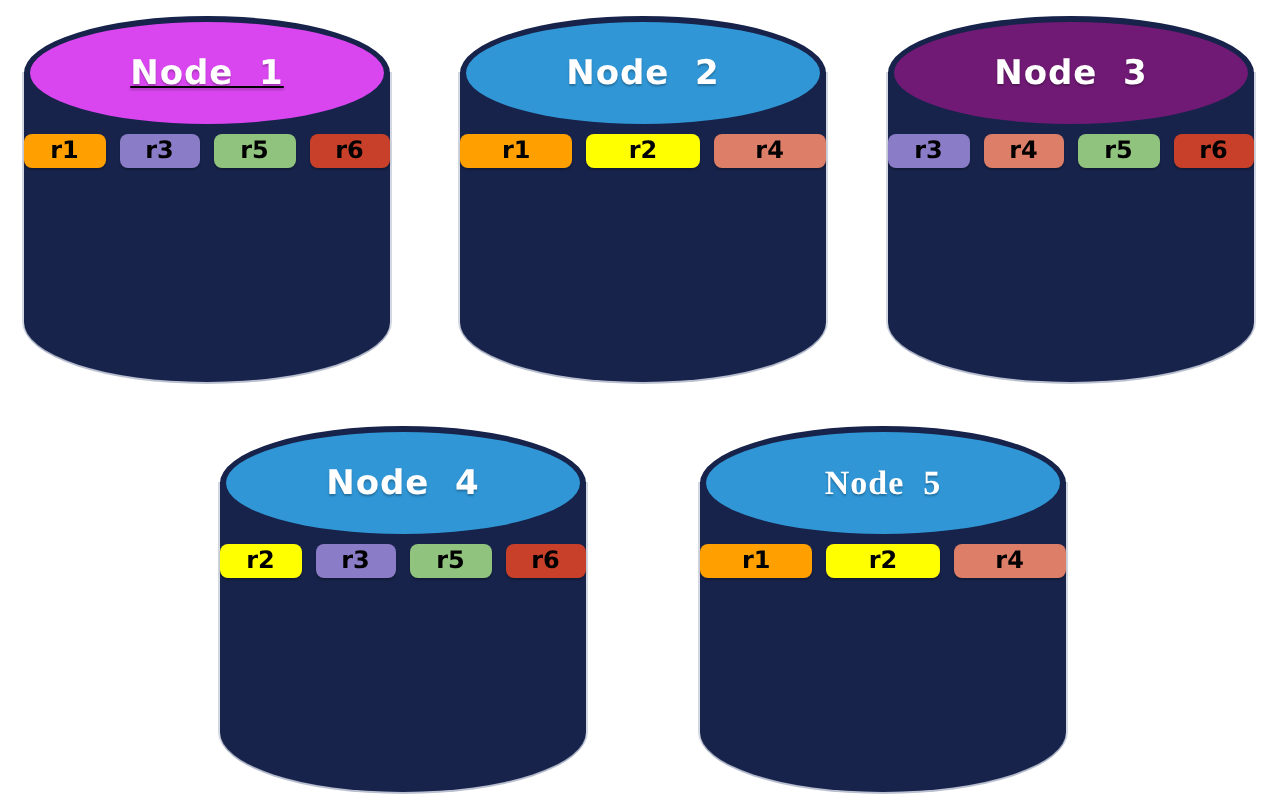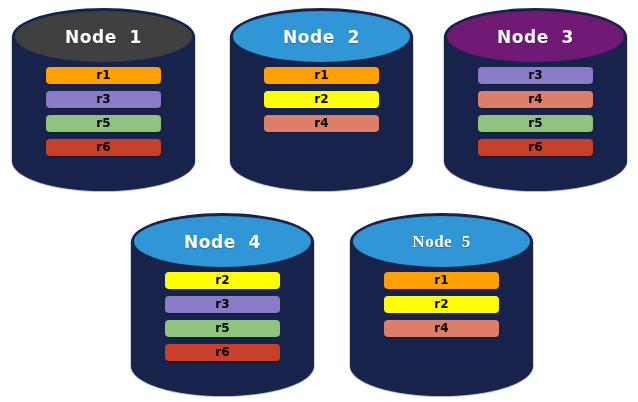--- a/index.html
+++ b/index.html
@@ -17,21 +17,21 @@
   }
   .node {
     position: absolute;
     width: 183px;
     height: 183px;
   }
   
   .pos-0 { left: 12px;  top: 8px; }
   .pos-1 { left: 230px; top: 8px; }
   .pos-2 { left: 444px; top: 8px; }
-  .pos-3 { left: 131px; top: 213px; }
+  .pos-3 { left: 110px; top: 213px; }
   .pos-4 { left: 350px; top: 213px; }
 
   .cyl-body {
     position: absolute;
     left: 0; right: 0;
     top: 28px; bottom: 0;
     background: #17234A;
     border-radius: 0 0 50% 50% / 0 0 30px 30px;
     box-shadow: 0 1px 0 0 rgba(130,140,170,0.55), 1px 0 0 0 rgba(130,140,170,0.35), -1px 0 0 0 rgba(130,140,170,0.35);
   }
@@ -54,21 +54,20 @@
     font-weight: bold;
     white-space: pre;
     letter-spacing: 0.5px;
     text-shadow: 0 1px 1px rgba(0,0,0,0.25);
   }
   .bars {
     position: absolute;
     left: 0; right: 0;
     top: 59px;
     display: flex;
-    flex-direction: column;
     align-items: center;
     gap: 7px;
     z-index: 3;
   }
   .replica-bar {
     width: 115px;
     height: 17px;
     line-height: 17px;
     border-radius: 4px;
     text-align: center;
@@ -78,21 +77,21 @@
     box-shadow: 0 1px 1px rgba(0,0,0,0.25);
   }
 </style>
 </head>
 <body>
 
 <div class="canvas" style="background: rgb(255, 255, 255);">
 
   <div class="node pos-0">
     <div class="cyl-body" style="background: rgb(23, 35, 74);"></div>
-    <div class="cyl-top" style="background: #404040; border-color: rgb(23, 35, 74);">
+    <div class="cyl-top" style="background: #d946ef; border-color: rgb(23, 35, 74); text-decoration: underline;">
       <span class="node-title" style="color: rgb(255, 255, 255);">Node  1</span>
     </div>
     <div class="bars">
       <div class="replica-bar" style="background: rgb(255, 160, 0); color: rgb(0, 0, 0);">r1</div>
       <div class="replica-bar" style="background: rgb(139, 124, 200); color: rgb(0, 0, 0);">r3</div>
       <div class="replica-bar" style="background: rgb(144, 196, 126); color: rgb(0, 0, 0);">r5</div>
       <div class="replica-bar" style="background: rgb(200, 64, 42); color: rgb(0, 0, 0);">r6</div>
     </div>
   </div>
 

